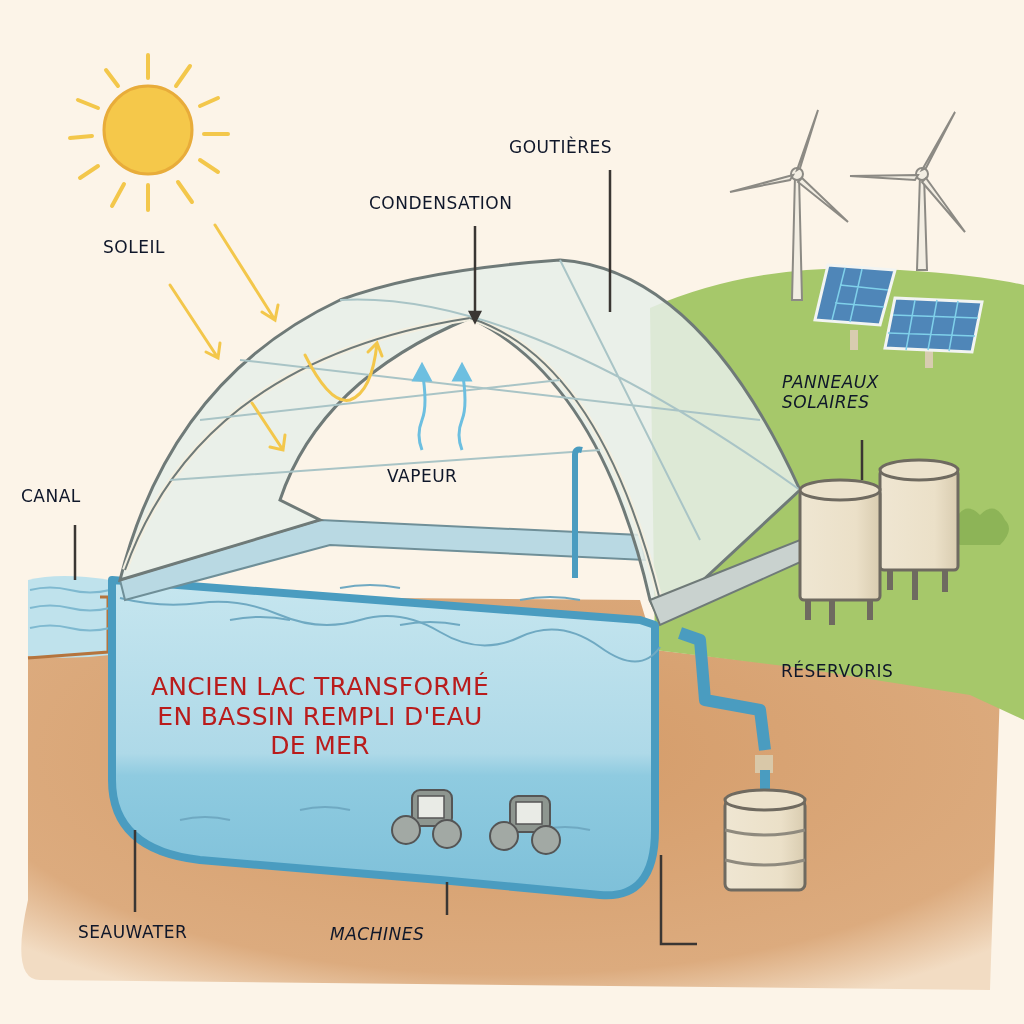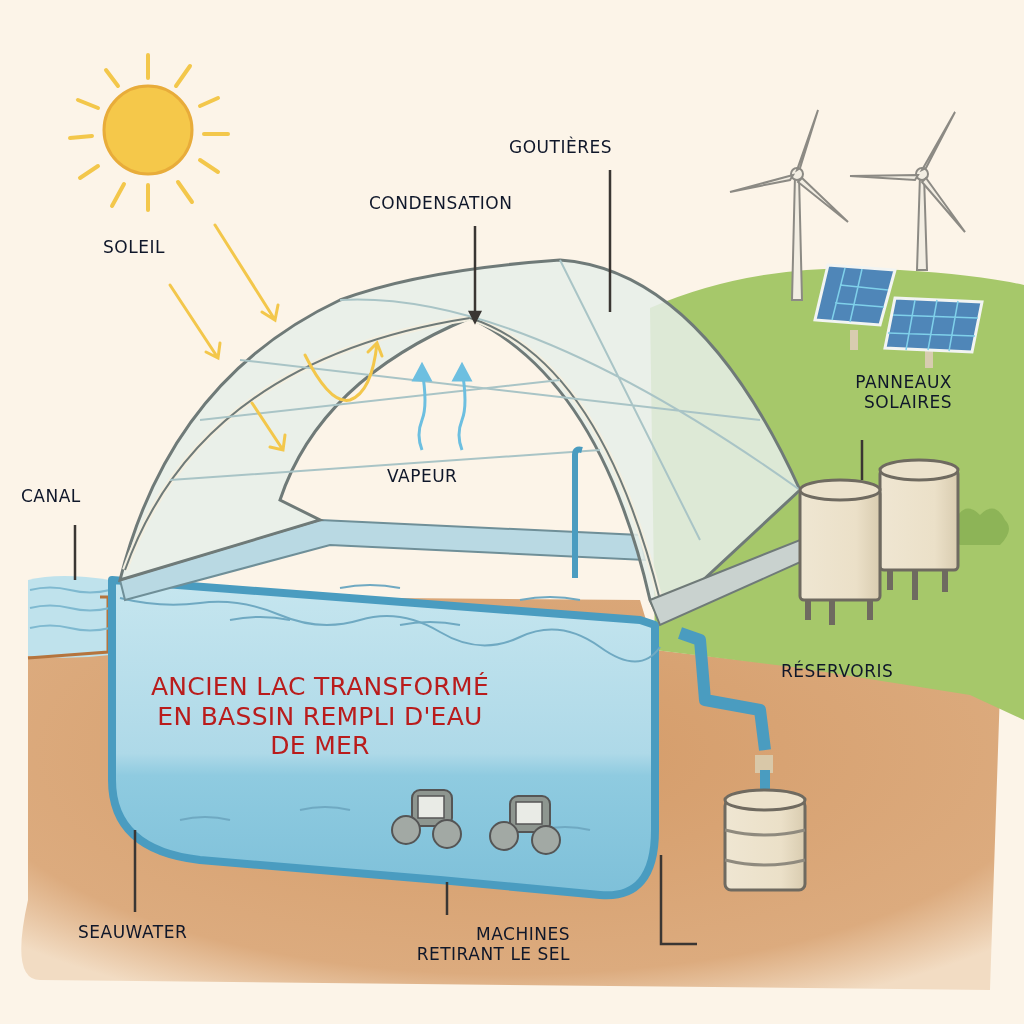--- a/index.html
+++ b/index.html
@@ -1,19 +1,19 @@
 <!DOCTYPE html>
 <html><head>
 <meta charset="utf-8">
 <style>
   html,body{margin:0;padding:0;}
   body{width:1024px;height:1024px;background:#fcf4e8;overflow:hidden;position:relative;font-family:"DejaVu Sans","Liberation Sans",sans-serif;}
   #scene{position:absolute;left:0;top:0;width:1024px;height:1024px;}
   .label{position:absolute;color:#0f172a;font-size:17px;letter-spacing:0.5px;white-space:nowrap;line-height:1.2;}
-  .label.center{text-align:right;}
+  .label.center{text-align:left;font-style:italic;}
   .lake-label{position:absolute;left:150px;top:672px;width:340px;text-align:center;color:#b91c1c;font-size:25px;line-height:1.18;letter-spacing:0.3px;}
 </style>
 </head>
 <body>
 
 <svg id="scene" viewBox="0 0 1024 1024" xmlns="http://www.w3.org/2000/svg">
   <defs>
     <radialGradient id="soilGrad" cx="0.5" cy="0.4" r="0.7">
       <stop offset="0" stop-color="#d49b68"></stop>
       <stop offset="0.8" stop-color="#dcab7e"></stop>
@@ -171,14 +171,13 @@
 <div class="label" style="left:21px;top:486px;">CANAL</div>
 <div class="label center" style="left:782px;top:372px;width:170px;">
   <div>PANNEAUX</div>
   <div>SOLAIRES</div>
 </div>
 <div class="label" style="left:781px;top:641px;margin-top:20px;">RÉSERVORIS</div>
 <div class="lake-label">ANCIEN LAC TRANSFORMÉ EN BASSIN REMPLI D'EAU DE MER</div>
 <div class="label" style="left:78px;top:922px;">SEAUWATER</div>
 <div class="label center" style="left:330px;top:924px;width:240px;">
   <div>MACHINES</div>
-  <div>RETIRANT LE SEL</div>
 </div>
 
 </body></html>

